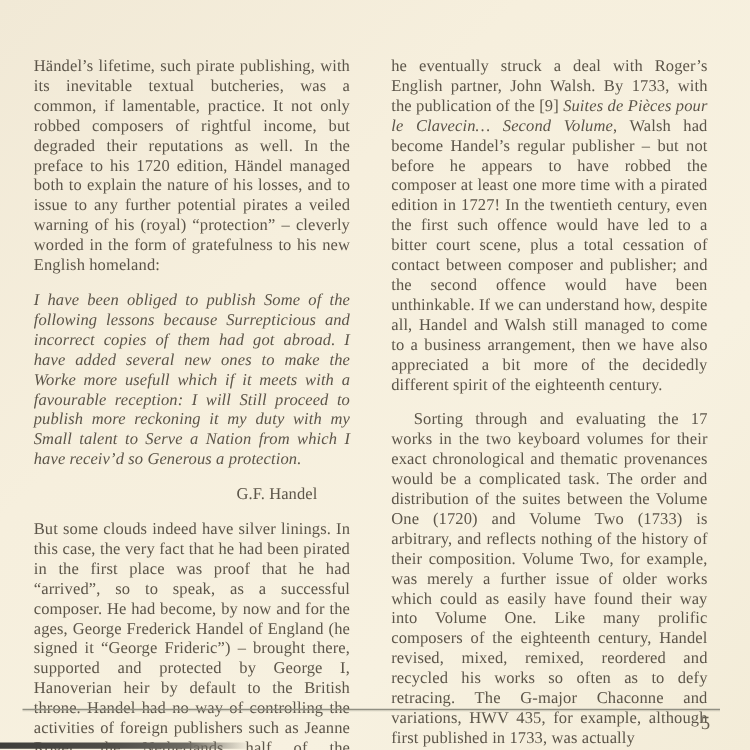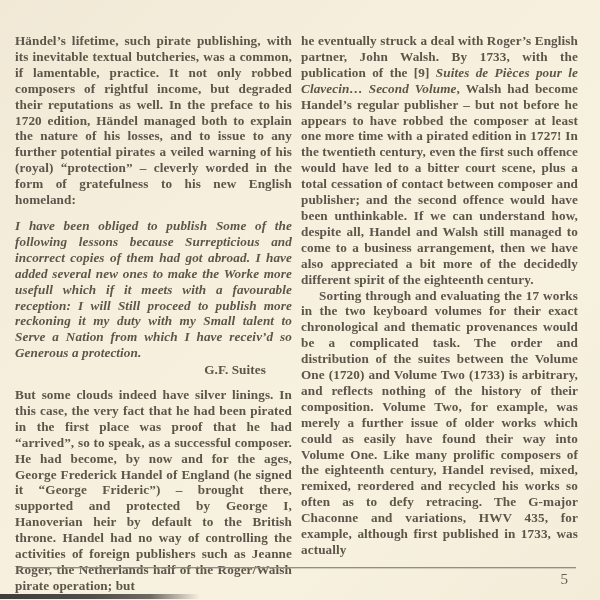--- a/index.html
+++ b/index.html
@@ -28,21 +28,21 @@
   }
   .col {
     color: #5c5549;
     font-size: 13.2px;
     line-height: 15.9px;
     text-align: justify;
     letter-spacing: 0.1px;
   }
   .col-left  { width: 277px; }
   .col-right { width: 277px; }
-  p { margin: 0; font-weight: bold; }
+  p { margin: 12px; }
   .quote {
     font-style: italic;
     margin-top: 10px;
   }
   .attribution {
     text-align: right;
     padding-right: 26px;
     margin-top: 1px;
   }
   .para-after-quote {
@@ -86,21 +86,21 @@
 </head>
 <body>
 
 <div class="page">
 
   <div class="columns">
 
     <div class="col col-left">
       <p class="body-par">Händel’s lifetime, such pirate publishing, with its inevitable textual butcheries, was a common, if lamentable, practice. It not only robbed composers of rightful income, but degraded their reputations as well. In the preface to his 1720 edition, Händel managed both to explain the nature of his losses, and to issue to any further potential pirates a veiled warning of his (royal) “protection” – cleverly worded in the form of gratefulness to his new English homeland:</p>
       <p class="quote">I have been obliged to publish Some of the following lessons because Surrepticious and incorrect copies of them had got abroad. I have added several new ones to make the Worke more usefull which if it meets with a favourable reception: I will Still proceed to publish more reckoning it my duty with my Small talent to Serve a Nation from which I have receiv’d so Generous a protection.</p>
-      <p class="attribution">G.F. Suites</p>
+      <p class="attribution">G.F. Handel</p>
       <p class="body-par para-after-quote">But some clouds indeed have silver linings. In this case, the very fact that he had been pirated in the first place was proof that he had “arrived”, so to speak, as a successful composer. He had become, by now and for the ages, George Frederick Handel of England (he signed it “George Frideric”) – brought there, supported and protected by George I, Hanoverian heir by default to the British throne. Handel had no way of controlling the activities of foreign publishers such as Jeanne Roger, the Netherlands half of the Roger/Walsh pirate operation; but</p>
     </div>
 
     <div class="col col-right">
       <p class="body-par"><span>he eventually struck a deal with Roger’s English partner, John Walsh. By 1733, with the publication of the [9] </span><i class="cite">Suites de Pièces pour le Clavecin… Second Volume</i><span>, Walsh had become Handel’s regular publisher – but not before he appears to have robbed the composer at least one more time with a pirated edition in 1727! In the twentieth century, even the first such offence would have led to a bitter court scene, plus a total cessation of contact between composer and publisher; and the second offence would have been unthinkable. If we can understand how, despite all, Handel and Walsh still managed to come to a business arrangement, then we have also appreciated a bit more of the decidedly different spirit of the eighteenth century.</span></p>
       <p class="body-par indent-par">Sorting through and evaluating the 17 works in the two keyboard volumes for their exact chronological and thematic provenances would be a complicated task. The order and distribution of the suites between the Volume One (1720) and Volume Two (1733) is arbitrary, and reflects nothing of the history of their composition. Volume Two, for example, was merely a further issue of older works which could as easily have found their way into Volume One. Like many prolific composers of the eighteenth century, Handel revised, mixed, remixed, reordered and recycled his works so often as to defy retracing. The G-major Chaconne and variations, HWV 435, for example, although first published in 1733, was actually</p>
     </div>
 
   </div>
 

